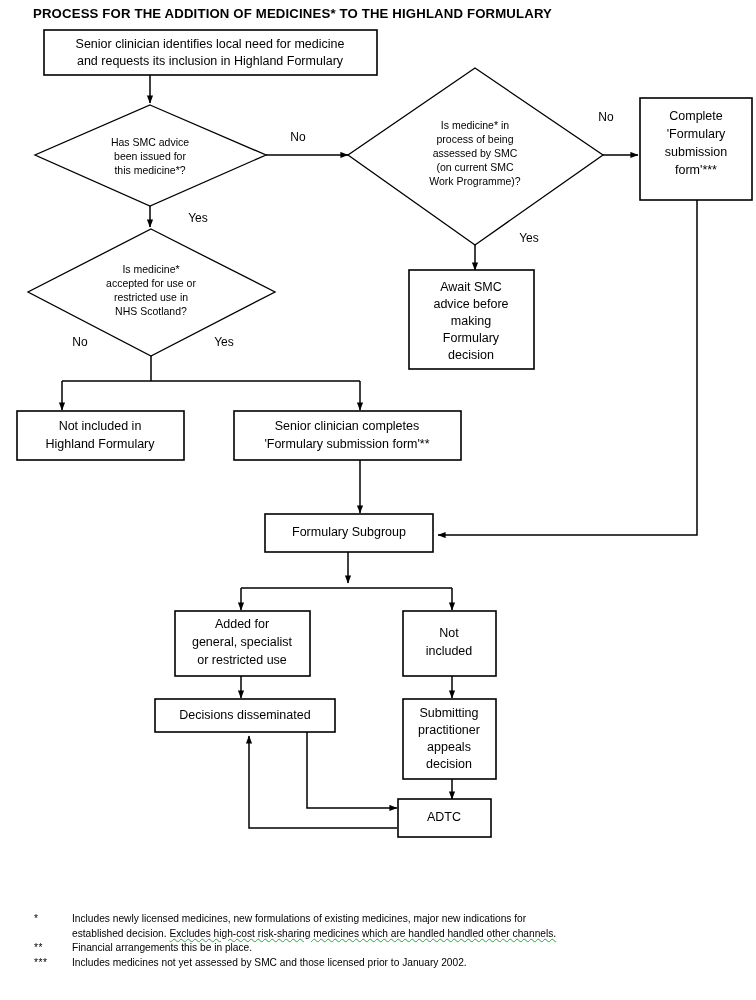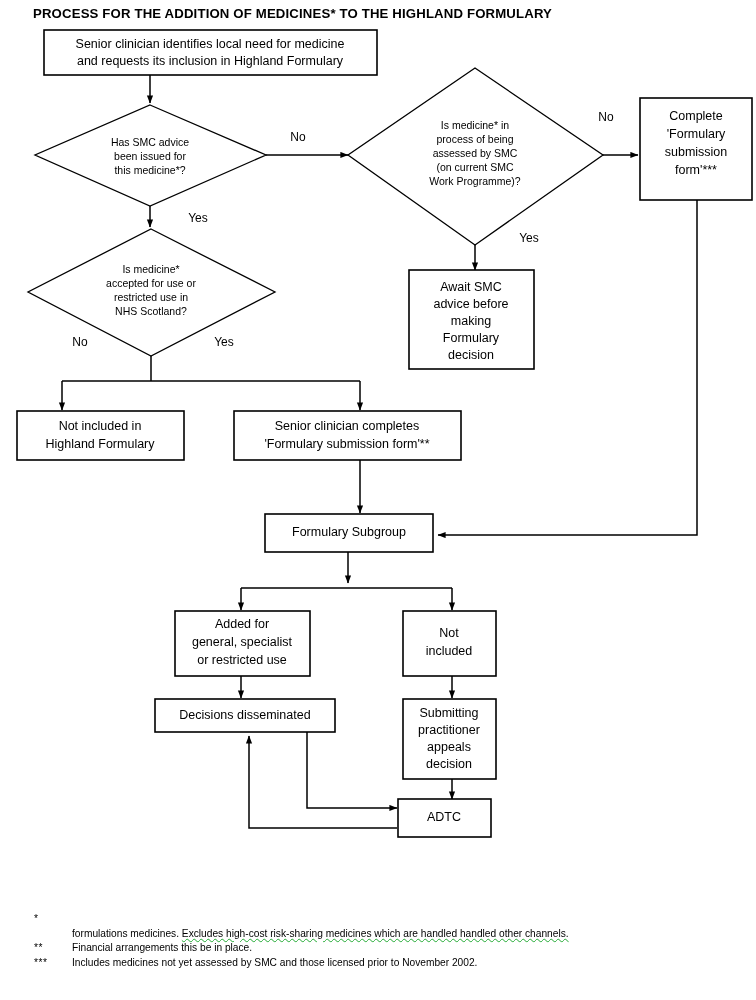--- a/index.html
+++ b/index.html
@@ -249,27 +249,27 @@
     <text class="edge-label" x="606" y="118">No</text>
     <text class="edge-label" x="529" y="239">Yes</text>
     <text class="edge-label" x="80" y="343">No</text>
     <text class="edge-label" x="224" y="343">Yes</text>
   </svg>
 
   <div id="footnotes">
     <div class="footnote-row">
       <div class="footnote-marker">*</div>
       <div class="footnote-text">
-        <br>
-        <span>formulations medicines. </span><span class="fn-underline">Excludes high-cost risk-sharing medicines which are handled handled other channels.</span>
+        <span>Includes newly licensed medicines, new formulations of existing medicines, major new indications for</span><br>
+        <span>established decision. </span><span class="fn-underline">Excludes high-cost risk-sharing medicines which are handled handled other channels.</span>
       </div>
     </div>
     <div class="footnote-row">
       <div class="footnote-marker">**</div>
       <div class="footnote-text">Financial arrangements this be in place.</div>
     </div>
     <div class="footnote-row">
       <div class="footnote-marker">***</div>
-      <div class="footnote-text">Includes medicines not yet assessed by SMC and those licensed prior to November 2002.</div>
+      <div class="footnote-text">Includes medicines not yet assessed by SMC and those licensed prior to January 2002.</div>
     </div>
   </div>
 
 </div>
 
 </body></html>

